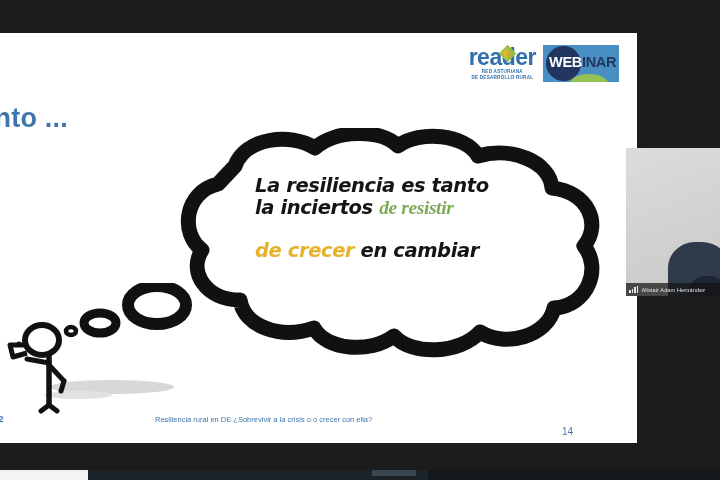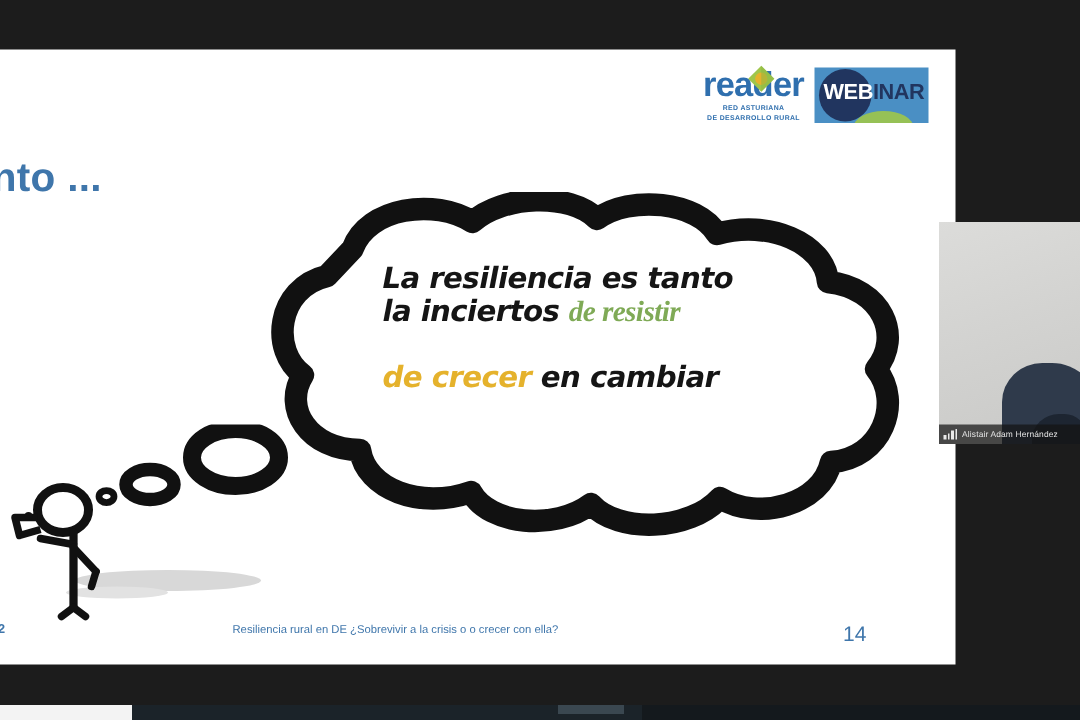--- a/index.html
+++ b/index.html
@@ -131,22 +131,22 @@
     position:absolute; left:-6px; top:0;
     font-size:8.5px; font-weight:bold; color:#3f76ab;
   }
   #footer-center {
     position:absolute; left:155px; top:1px;
     font-size:7.5px; color:#3f76ab;
     white-space:nowrap;
     text-align:center;
   }
   #footer-right {
-    position:absolute; left:562px; top:0;
-    font-size:14px; font-weight:normal; color:#3f76ab;
+    position:absolute; left:562px; top:12px;
+    font-size:10px; font-weight:normal; color:#3f76ab;
   }
 
   
   #video-tile {
     position:absolute; left:626px; top:148px;
     width:94px; height:148px;
     background:#0c0c0c;
     overflow:hidden;
   }
   #video-feed {

